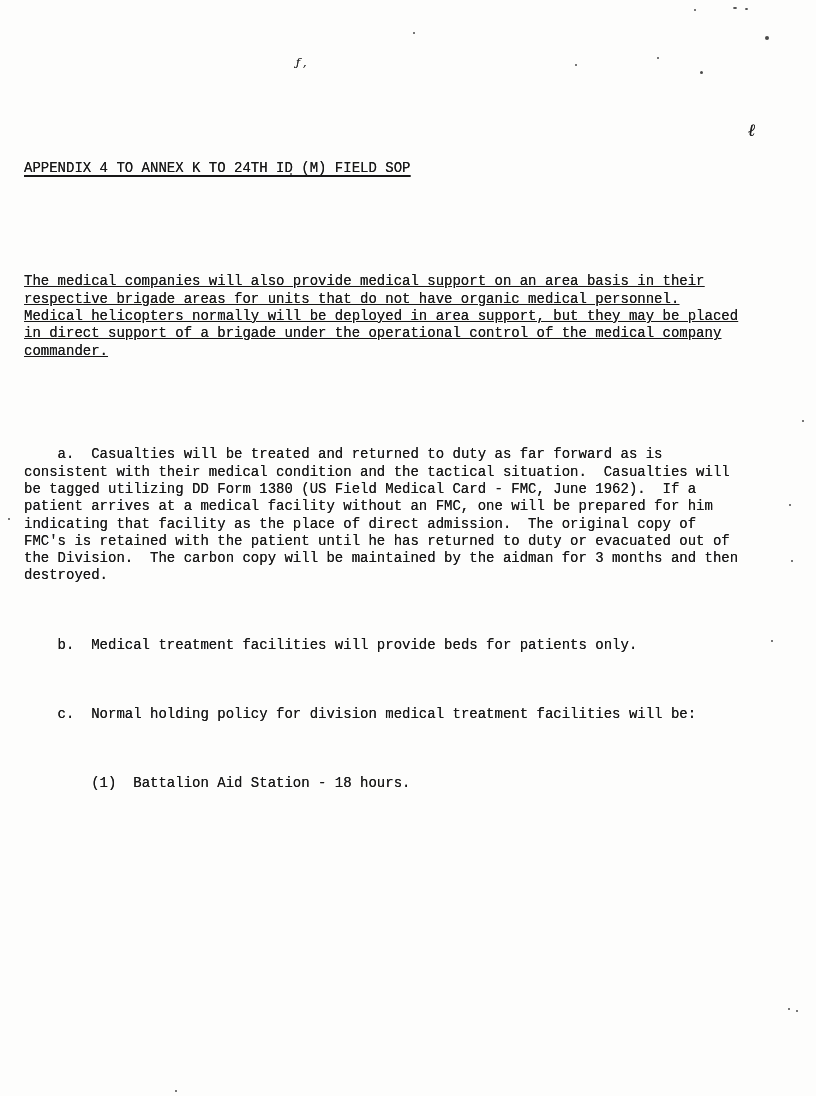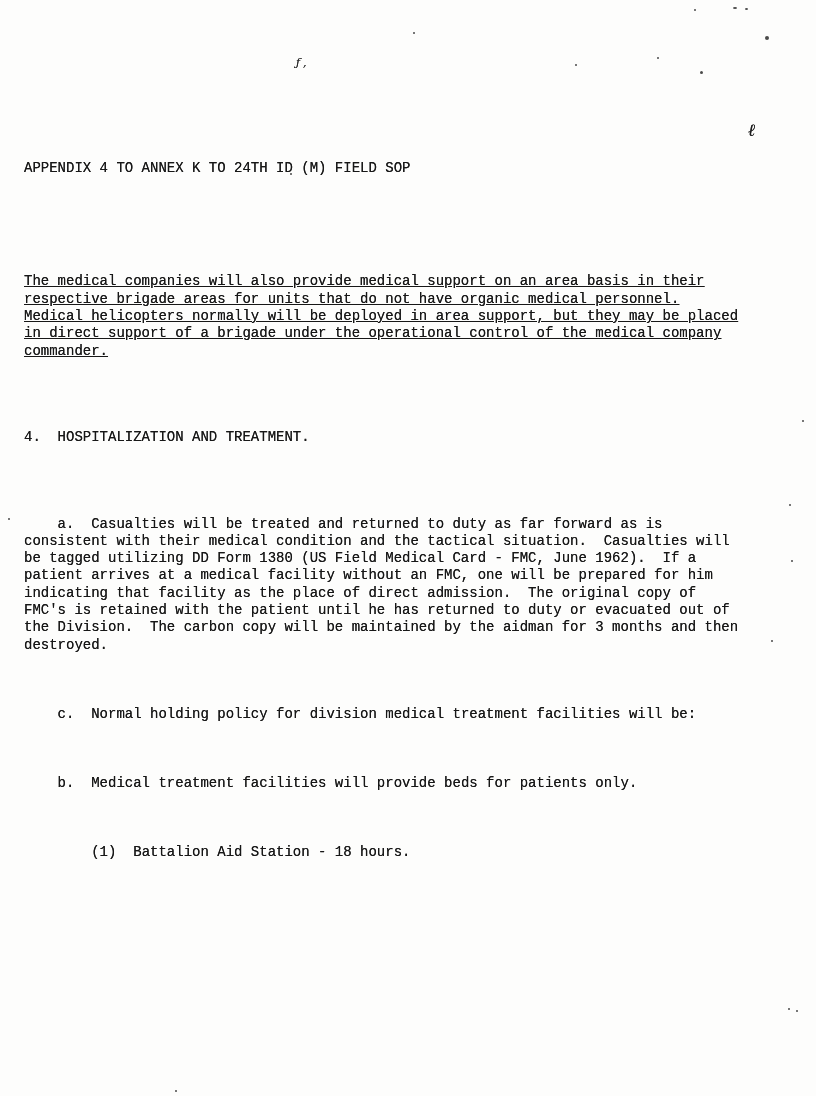--- a/index.html
+++ b/index.html
@@ -22,20 +22,21 @@
   }
   .content {
     position: absolute;
     left: 24px;
     top: 108px;
     width: 770px;
     white-space: pre-wrap;
   }
   .doc-title span.u,
   .section-heading span.u {
+    text-decoration: underline;
     text-decoration-thickness: 1.5px;
     text-underline-offset: 3px;
   }
   .para { margin-top: 17.3px; }
   .section-heading { margin-top: 17.3px; }
   .intro { margin-top: 27px; text-decoration: underline; }
   
   .speck {
     position: absolute;
     background: #2a2a2a;
@@ -71,32 +72,31 @@
 
     <div class="doc-title"><span class="u">APPENDIX 4 TO ANNEX K TO 24TH ID (M) FIELD SOP</span></div>
 
 
     <div class="intro para">The medical companies will also provide medical support on an area basis in their
 respective brigade areas for units that do not have organic medical personnel.
 Medical helicopters normally will be deployed in area support, but they may be placed
 in direct support of a brigade under the operational control of the medical company
 commander.</div>
 
-    <div class="section-heading para"><span>4.  </span><span class="u">HOSPITALIZATION AND TREATMENT</span><span>.</span></div>
 
     <div class="para">    a.  Casualties will be treated and returned to duty as far forward as is
 consistent with their medical condition and the tactical situation.  Casualties will
 be tagged utilizing DD Form 1380 (US Field Medical Card - FMC, June 1962).  If a
 patient arrives at a medical facility without an FMC, one will be prepared for him
 indicating that facility as the place of direct admission.  The original copy of
 FMC's is retained with the patient until he has returned to duty or evacuated out of
 the Division.  The carbon copy will be maintained by the aidman for 3 months and then
 destroyed.</div>
+    <div class="para">    b.  Medical treatment facilities will provide beds for patients only.</div>
     <div class="para">    c.  Normal holding policy for division medical treatment facilities will be:</div>
-    <div class="para">    b.  Medical treatment facilities will provide beds for patients only.</div>
     <div class="para">        (1)  Battalion Aid Station - 18 hours.</div>
     
     
     
     
     
     
 
     
 

